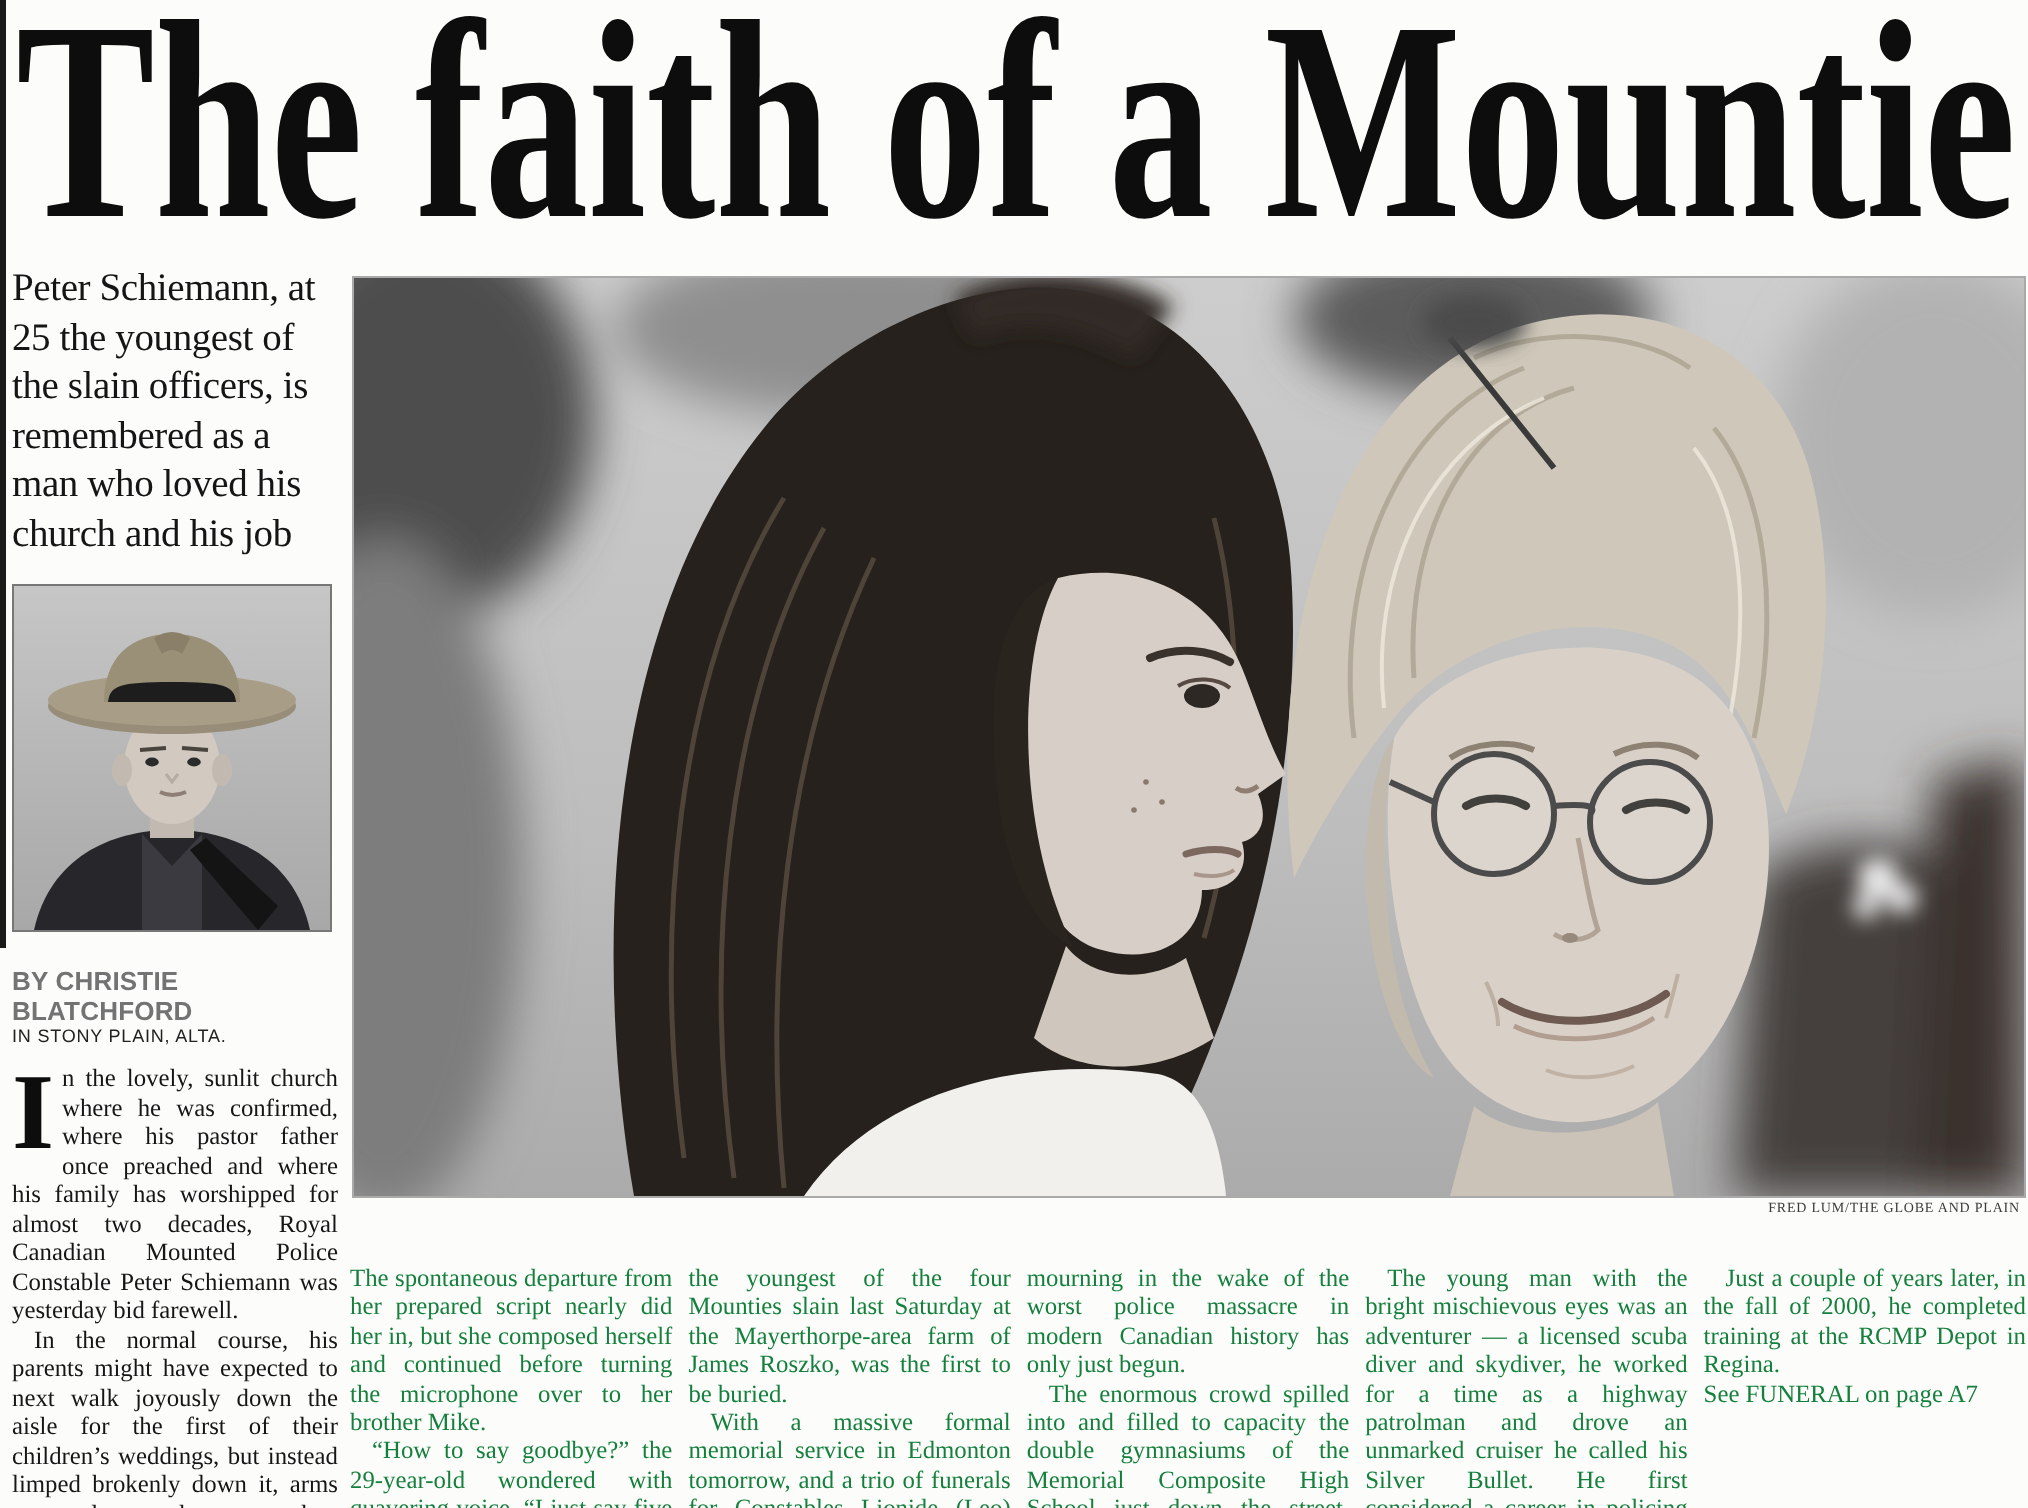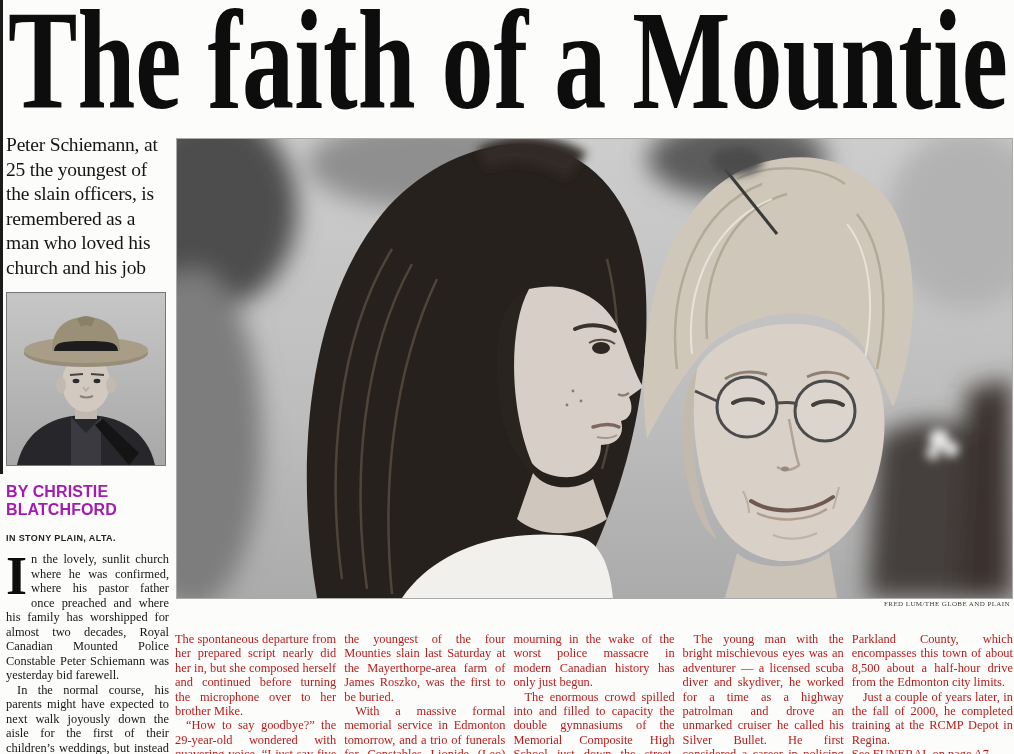--- a/index.html
+++ b/index.html
@@ -30,26 +30,26 @@
     letter-spacing:-0.2px;
   }
   .portrait-box{
     margin-top:12px;width:158px;height:172px;
     border:1px solid #777;background:#b9b9b9;overflow:hidden;
   }
   .portrait-box svg{display:block;}
   .byline{
     margin-top:17px;
     font-family:"Liberation Sans", sans-serif;
-    font-weight:bold;font-size:16px;letter-spacing:0.1px;color:#a21caf;
+    font-weight:bold;font-size:13px;letter-spacing:0.1px;color:#737373;
   }
   .dateline{
-    margin-top:14px;
+    margin-top:0;
     font-family:"Liberation Sans", sans-serif;
-    font-size:9px;letter-spacing:0.4px;color:#222;font-weight:bold;
+    font-size:9px;letter-spacing:0.4px;color:#222;
   }
   .body-text{
     margin-top:9px;
     font-size:12.4px;line-height:14.5px;text-align:justify;
     color:#161616;
   }
   .body-text p{margin:0;}
   .body-text p.indent{text-indent:11px;}
   .dropcap{
     float:left;
@@ -72,21 +72,21 @@
   }
   .caption{
     position:absolute;left:176px;top:608px;width:837px;
     font-size:12.6px;line-height:14px;font-weight:bold;color:#0e0e0e;
     letter-spacing:-0.2px;
   }
   
   .columns{
     position:absolute;left:175px;top:632px;width:838px;height:122px;
     display:grid;grid-template-columns:repeat(5,1fr);column-gap:8px;
-    font-size:12.4px;line-height:14.4px;text-align:justify;color:#b91c1c;
+    font-size:12.4px;line-height:14.4px;text-align:justify;color:#15803d;
     overflow:hidden;
   }
   .columns p{margin:0;}
   .columns p.indent{text-indent:11px;}
   .see-ref{margin-top:7px;text-align:left;}
 </style>
 </head>
 <body>
 
 <div class="page">
@@ -261,20 +261,19 @@
       <p class="indent">With a massive formal memorial service in Edmonton tomorrow, and a trio of funerals for Constables Lionide (Leo) Johnston, Brock Myrol and Anthony Gordon slated for the days afterward, the national</p>
     </div>
     <div>
       <p>mourning in the wake of the worst police massacre in modern Canadian history has only just begun.</p>
       <p class="indent">The enormous crowd spilled into and filled to capacity the double gymnasiums of the Memorial Composite High School just down the street, where Constable Schiemann was once a student, and where video screens carried the service.</p>
     </div>
     <div>
       <p class="indent">The young man with the bright mischievous eyes was an adventurer — a licensed scuba diver and skydiver, he worked for a time as a highway patrolman and drove an unmarked cruiser he called his Silver Bullet. He first considered a career in policing while putting himself through university by working part-time at a police car wash for</p>
     </div>
     <div>
-      <p>Parkland County, which encompasses this town of about 8,500 about a half-hour drive from the Edmonton city limits.</p>
       <p class="indent">Just a couple of years later, in the fall of 2000, he completed training at the RCMP Depot in Regina.</p>
       <p class="see-ref">See FUNERAL on page A7</p>
 
     </div>
   </div>
 
 </div>
 
 </body></html>

